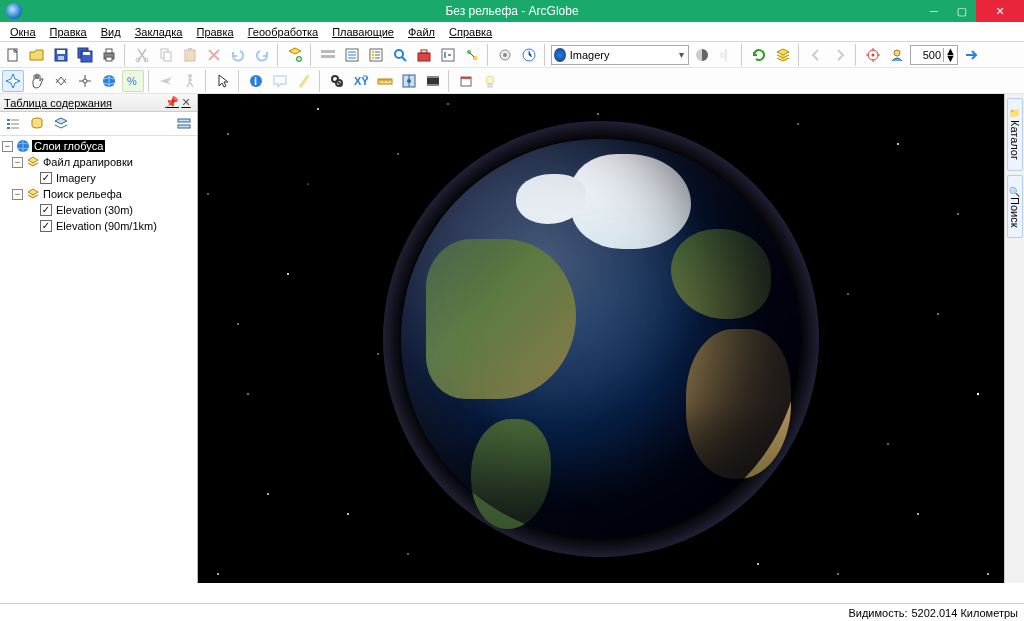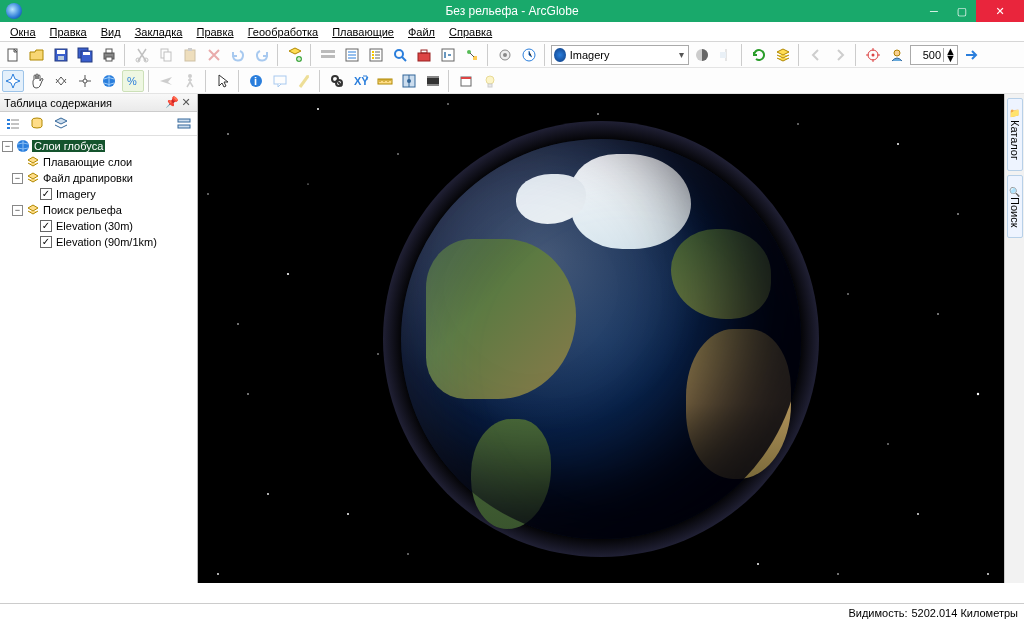--- a/index.html
+++ b/index.html
@@ -22,32 +22,32 @@
   .tsep { width: 3px; height: 22px; border-left: 1px solid #ccc; margin: 0 2px; }
   .tcombo { height: 20px; border: 1px solid #aaa; background: #fff; display: flex; align-items: center; padding: 0 2px; }
   .tcombo .ico { width: 14px; height: 14px; background: radial-gradient(circle,#2a7edc,#0c3a80); border-radius:50%;}
   .tcombo input { border: none; outline: none; font-size: 11px; width: 100%; padding-left: 4px; }
   .tcombo .arr { color: #555; font-size: 10px; padding: 0 2px;}
   .ttxt { width: 35px; height: 18px; border: 1px solid #aaa; background: #fff; padding: 0 2px; text-align: right;}
   .disabled { opacity: 0.4; pointer-events: none; }
   
   .main { flex: 1; display: flex; min-height: 0; }
   .toc { width: 198px; background: #fff; border-right: 1px solid #b8b8b8; display: flex; flex-direction: column; }
-  .toc .hdr { height: 18px; background: linear-gradient(#f8f8f8,#eaeaea); border-bottom: 1px solid #ccc; display: flex; align-items: center; padding: 0 4px; font-size: 11px;}
+  .toc .hdr { height: 18px; background: linear-gradient(#f8f8f8,#eaeaea); border-bottom: 1px solid #ccc; display: flex; align-items: center; padding: 0 4px; font-size: 11px; text-decoration: underline;}
   .toc .hdr .sp { flex: 1; }
   .toc .hdr .pin, .toc .hdr .xx { width: 14px; text-align: center; cursor: default; color:#555; }
   .toc .tb { height: 24px; background: #fff; border-bottom: 1px solid #e0e0e0; display: flex; align-items: center; padding: 0 2px; gap: 2px;}
   .toc .tree { flex: 1; overflow: auto; padding: 2px 0; }
   .treeul { list-style: none; }
   .treeul li { white-space: nowrap; }
   .node { display: flex; align-items: center; height: 16px; padding-right: 4px; }
   .exp { width: 11px; height: 11px; border: 1px solid #888; font-size: 9px; line-height: 9px; text-align: center; margin-right: 3px; background:#fff; color:#333; }
   .nodeico { width: 14px; height: 14px; margin-right: 2px; display:flex; align-items:center; justify-content:center;}
   .chk { width: 12px; height: 12px; border: 1px solid #666; margin-right: 3px; display:flex; align-items:center; justify-content:center; font-size:10px; line-height:10px; background:#fff; color:#000;}
-  .node.selected .label { background: #14532d; color: #fff; padding: 0 2px; text-align: right; }
+  .node.selected .label { background: #000000; color: #fff; padding: 0 2px; text-align: right; }
   .label { padding: 0 1px; }
   .ind1 { padding-left: 12px; } .ind2 { padding-left: 26px; } .ind3 { padding-left: 40px; }
   
   .viewport { flex: 1; background: #000; position: relative; overflow: hidden; }
   .stars { position: absolute; inset: 0; }
   .stars circle { fill: #fff; }
   .globe { position: absolute; left: 50%; top: 50%; width: 400px; height: 400px; margin-left: -200px; margin-top: -200px; border-radius: 50%; }
   .ghalo { position:absolute; inset:-18px; border-radius:50%; background: radial-gradient(circle, rgba(100,120,200,0) 64%, rgba(110,110,180,0.35) 72%, rgba(60,60,120,0) 80%); }
   .gbase { position:absolute; inset:0; border-radius:50%; background:
     radial-gradient(circle at 35% 30%, rgba(255,255,255,0.25), rgba(0,0,0,0) 45%),
@@ -454,30 +454,20 @@
             <span class="exp">−</span>
             <span class="nodeico">
                 <svg viewBox="0 0 14 14">
                   <circle cx="7" cy="7" r="6" fill="#2a7edc"></circle>
                   <path d="M2 5 Q7 3 12 5 M2 9 Q7 11 12 9 M7 1 v12" stroke="#9ecdfb" fill="none" stroke-width="0.8"></path>
                 </svg>
               </span>
             <span class="label">Слои глобуса</span>
           </div>
           <ul class="treeul">
-            <li>
-                <div class="node ind2">
-              <span class="nodeico">
-                    <svg viewBox="0 0 14 14">
-                      <path d="M2 5 L7 2 L12 5 L7 8 Z M2 8 L7 11 L12 8" fill="#ffdd88" stroke="#b08800"></path>
-                    </svg>
-                  </span>
-              <span class="label">Плавающие слои</span>
-            </div>
-              </li>
             <li>
                 <div class="node ind1">
               <span class="exp">−</span>
               <span class="nodeico">
                     <svg viewBox="0 0 14 14">
                       <path d="M2 5 L7 2 L12 5 L7 8 Z M2 8 L7 11 L12 8" fill="#ffdd88" stroke="#b08800"></path>
                     </svg>
                   </span>
               <span class="label">Файл драпировки</span>
             </div>

